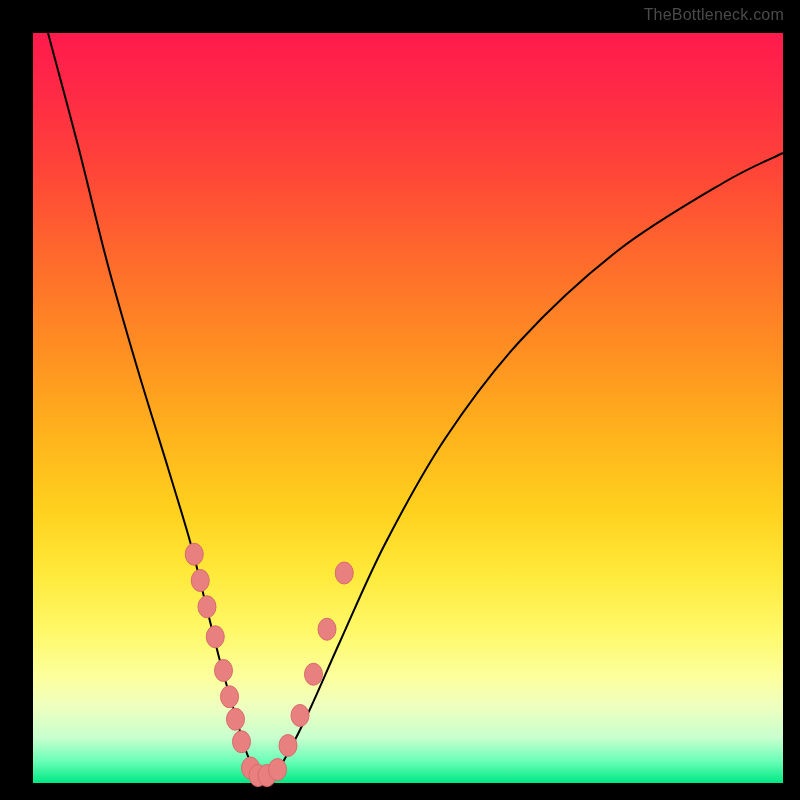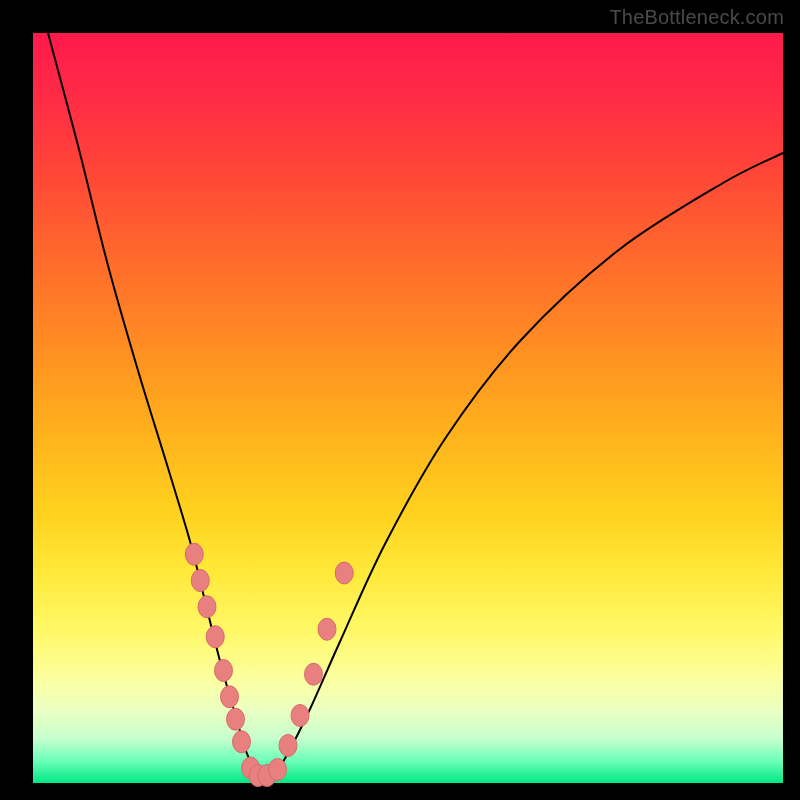--- a/index.html
+++ b/index.html
@@ -30,21 +30,21 @@
       #edffc0 90%,
       #c7ffce 94%,
       #6dffb8 97%,
       #00e884 100%);
   }
   .watermark {
     position: absolute;
     top: 6px;
     right: 16px;
     color: #4a4a4a;
-    font-size: 20px;
+    font-size: 16px;
     letter-spacing: 0.2px;
     font-weight: 400;
   }
   svg.curve {
     position: absolute;
     left: 0; top: 0;
     width: 750px; height: 750px;
     overflow: visible;
   }
   .series path {

